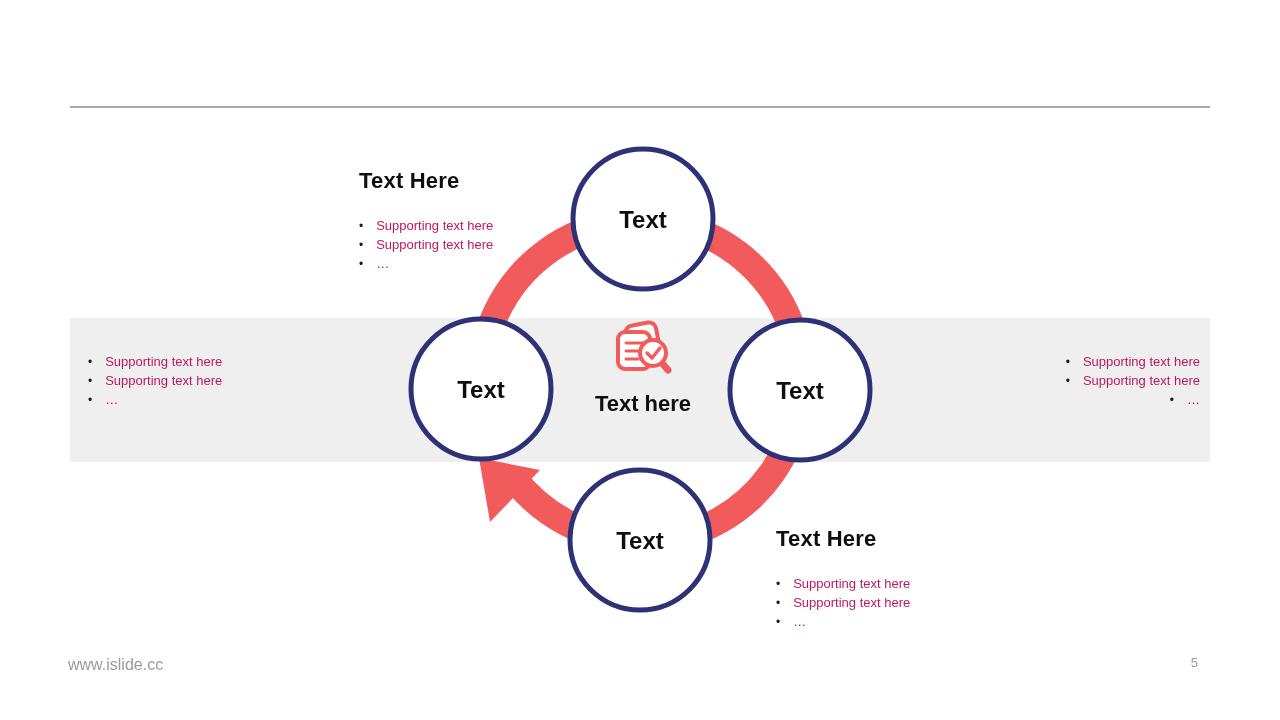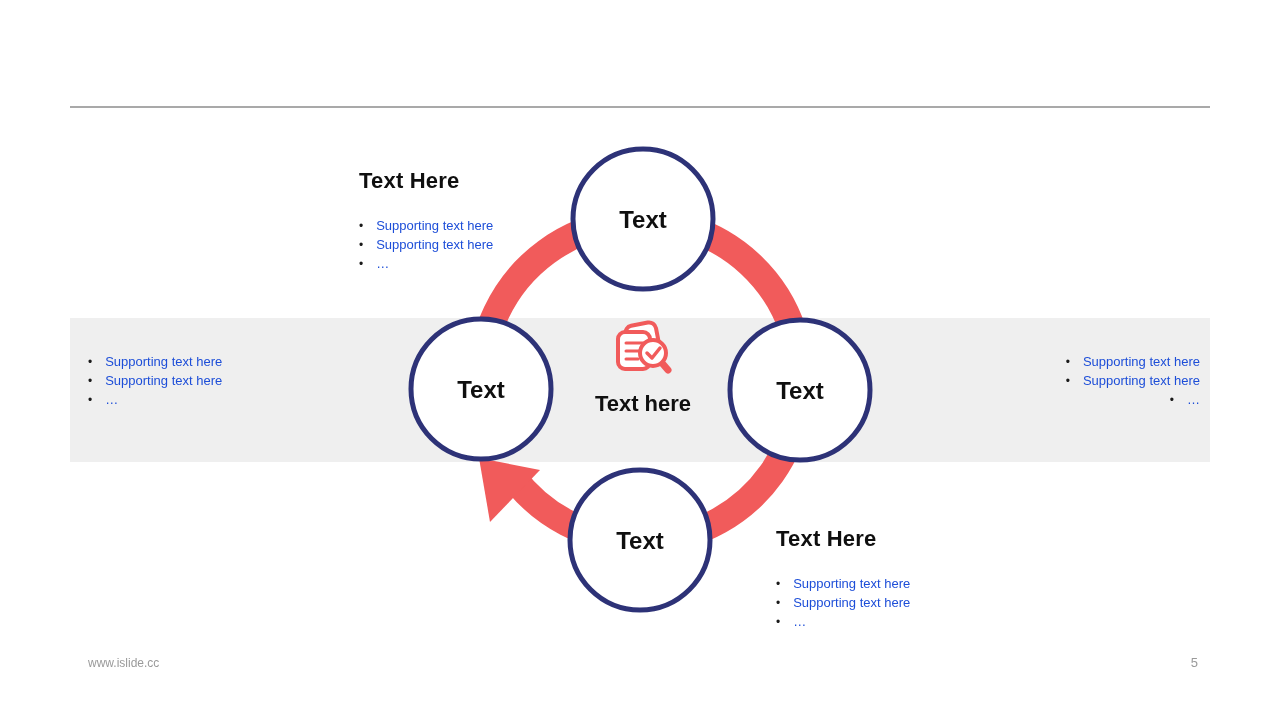--- a/index.html
+++ b/index.html
@@ -50,38 +50,38 @@
   .section { position: absolute; z-index: 3; }
   .sec-title {
     font-size: 22px; font-weight: 700; color: #0f0f0f;
     letter-spacing: 0.2px; white-space: nowrap;
   }
   .bullets { display: flex; flex-direction: column; }
   .bullets.after-title { margin-top: 22px; }
   .bullet-row { display: flex; align-items: baseline; height: 19px; line-height: 19px; }
   .bullets.align-right .bullet-row { justify-content: flex-end; }
   .dot { font-size: 12px; color: #1a1a1a; margin-right: 13px; }
-  .bullet-text { font-size: 13px; color: #1d4ed8; white-space: nowrap; }
+  .bullet-text { font-size: 13px; color: #be185d; white-space: nowrap; }
 
   .sec-top-left     { left: 359px; top: 168px; }
   .sec-left-band    { left: 88px;  top: 352px; }
   .sec-right-band   { right: 80px; top: 352px; }
   .sec-bottom-right { left: 776px; top: 526px; }
 
   
   .center-label {
     position: absolute; left: 563px; top: 391px; width: 160px;
     text-align: center; font-size: 22px; font-weight: 700; color: #0f0f0f;
     z-index: 3;
   }
 
   
   .footer-url {
-    position: absolute; left: 88px; top: 656px;
-    font-size: 12px; color: #9a9a9a; z-index: 3;
+    position: absolute; left: 68px; top: 656px;
+    font-size: 16px; color: #9a9a9a; z-index: 3;
   }
   .page-number {
     position: absolute; right: 82px; top: 655px;
     font-size: 13px; color: #9a9a9a; z-index: 3;
   }
 </style>
 </head>
 <body>
 
 <div class="slide">

